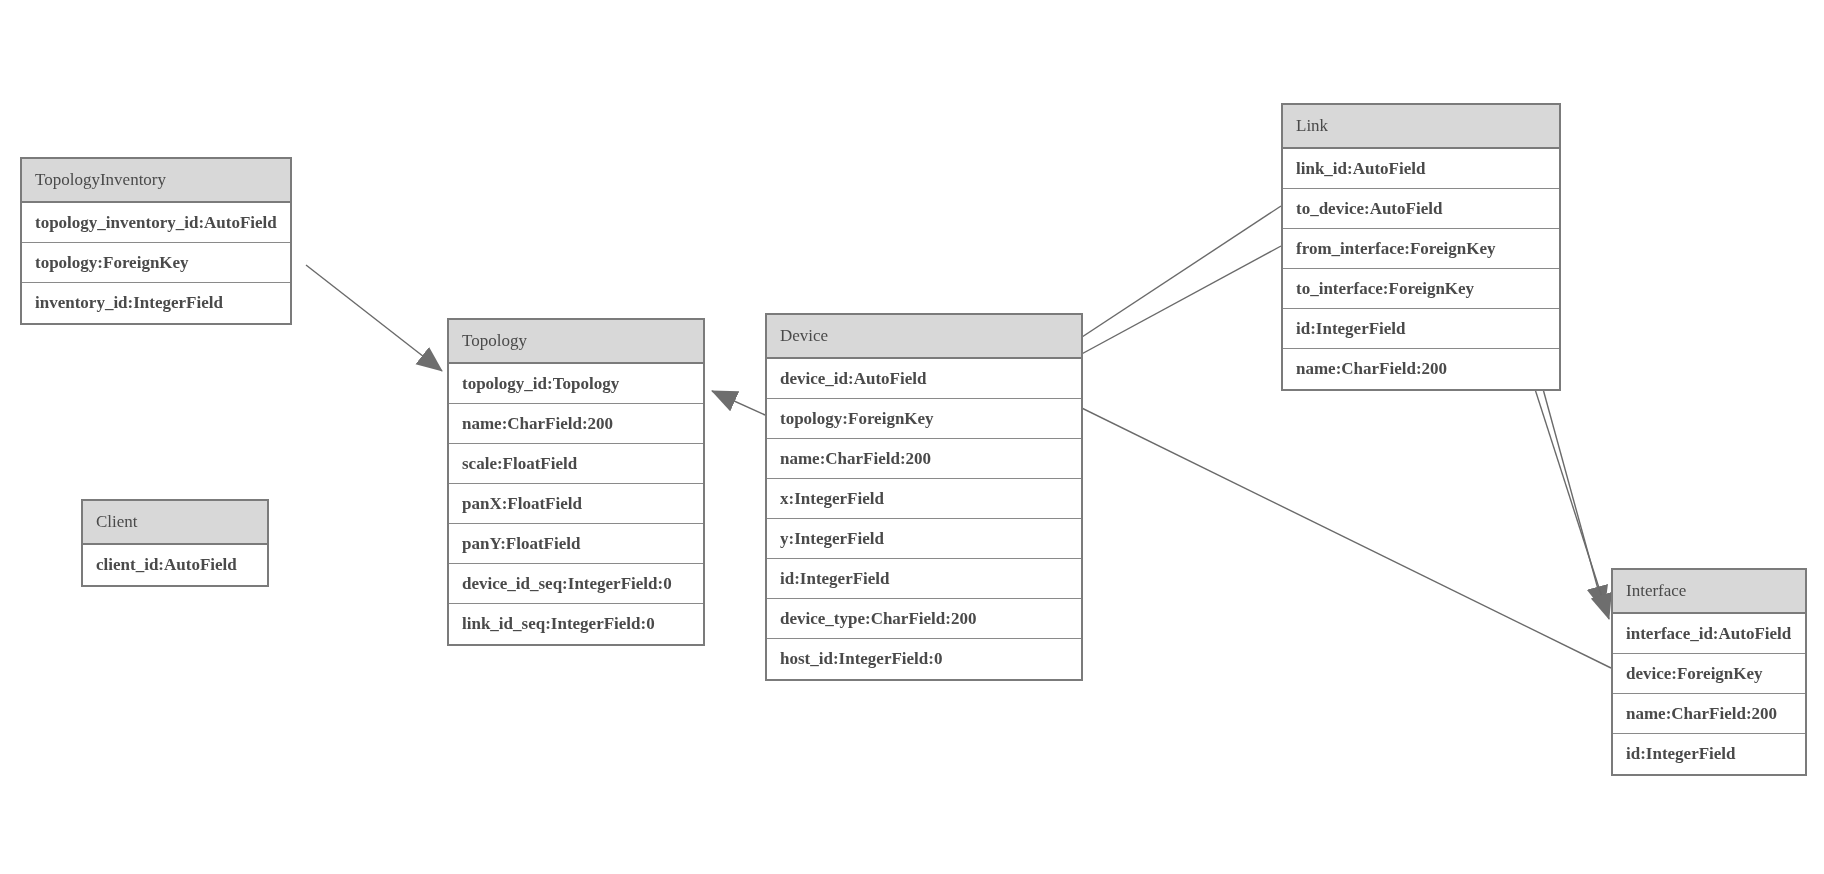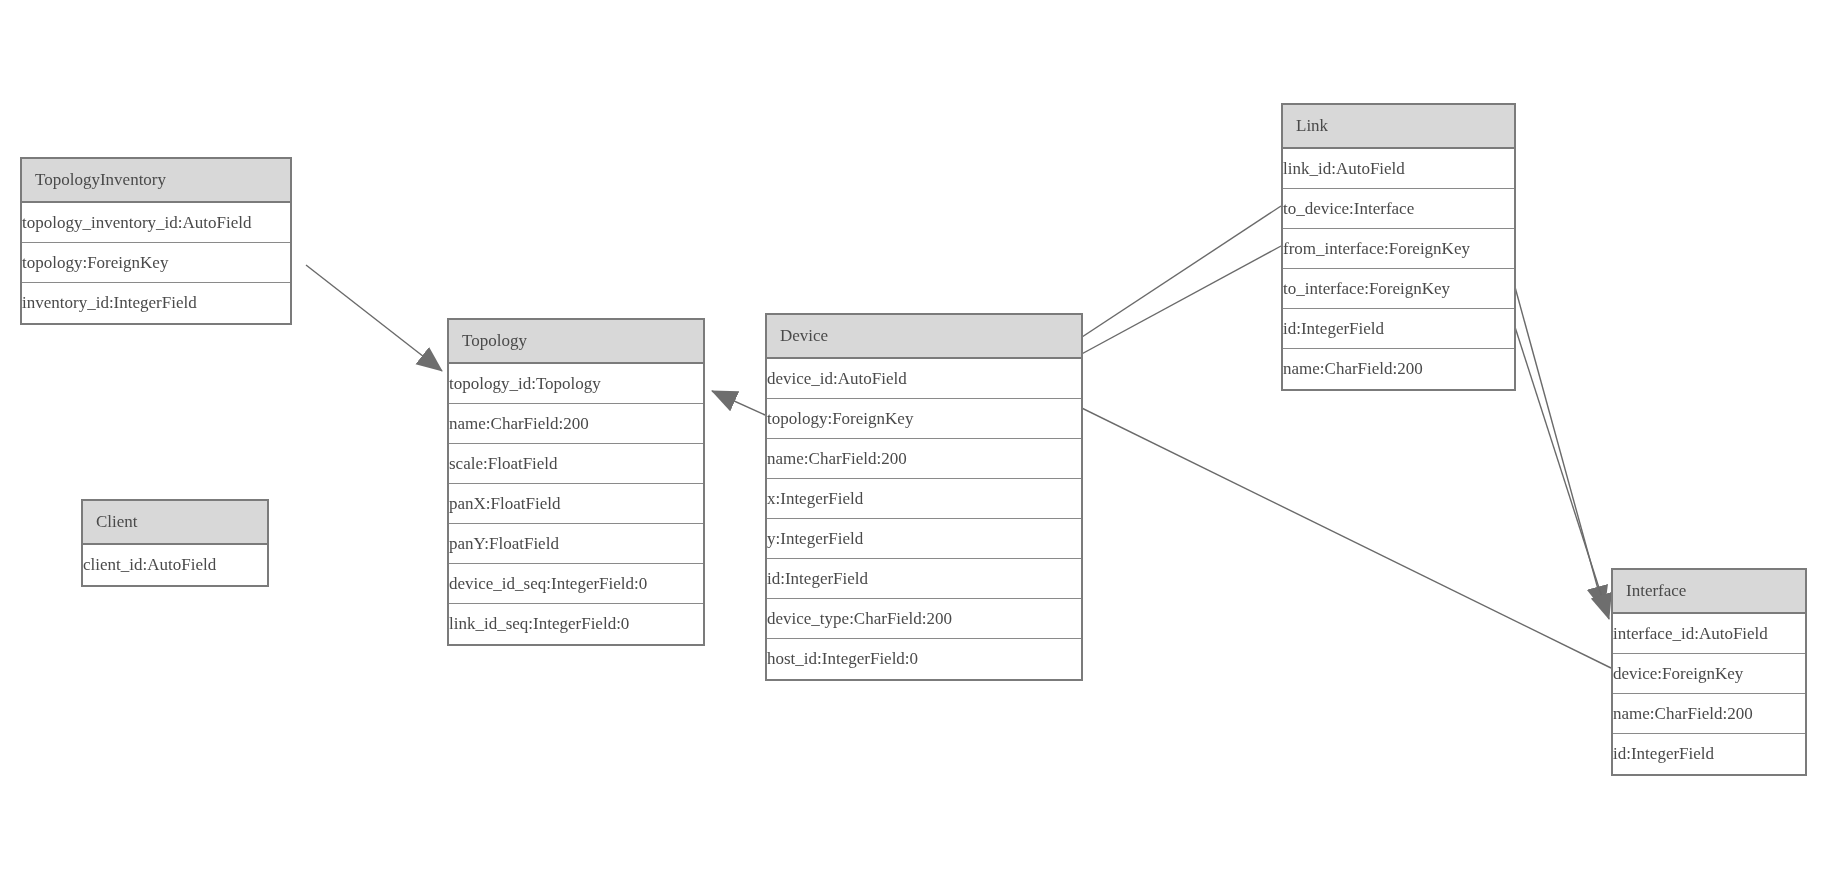--- a/index.html
+++ b/index.html
@@ -13,23 +13,23 @@
   .entity{
     position:absolute;box-sizing:border-box;background:#ffffff;
     border:2px solid #7b7b7b;font-size:17px;
   }
   .entity .hdr{
     background:#d8d8d8;border-bottom:2px solid #7b7b7b;
     height:42px;line-height:42px;padding-left:13px;
     white-space:nowrap;overflow:hidden;
   }
   .entity .row{
-    height:40px;line-height:40px;
+    height:40px;line-height:40px;padding-left:13px;
     border-bottom:1.5px solid #8a8a8a;
-    white-space:nowrap;overflow:hidden;box-sizing:border-box;
+    white-space:nowrap;overflow:hidden;box-sizing:border-box;font-weight:bold;
   }
   .entity .row:last-child{border-bottom:none;}
 </style>
 </head>
 <body>
 
 <div class="canvas">
 
   <svg class="connectors" width="1824" height="874" viewBox="0 0 1824 874">
     <defs>
@@ -76,24 +76,24 @@
     <div class="row">device_id:AutoField</div>
     <div class="row">topology:ForeignKey</div>
     <div class="row">name:CharField:200</div>
     <div class="row">x:IntegerField</div>
     <div class="row">y:IntegerField</div>
     <div class="row">id:IntegerField</div>
     <div class="row">device_type:CharField:200</div>
     <div class="row">host_id:IntegerField:0</div>
   </div>
 
-  <div class="entity" style="left:1281px;top:103px;width:235px">
+  <div class="entity" style="left:1281px;top:103px;width:280px">
     <div class="hdr">Link</div>
     <div class="row">link_id:AutoField</div>
-    <div class="row">to_device:Interface</div>
+    <div class="row">to_device:AutoField</div>
     <div class="row">from_interface:ForeignKey</div>
     <div class="row">to_interface:ForeignKey</div>
     <div class="row">id:IntegerField</div>
     <div class="row">name:CharField:200</div>
   </div>
 
   <div class="entity" style="left:1611px;top:568px;width:196px">
     <div class="hdr">Interface</div>
     <div class="row">interface_id:AutoField</div>
     <div class="row">device:ForeignKey</div>

